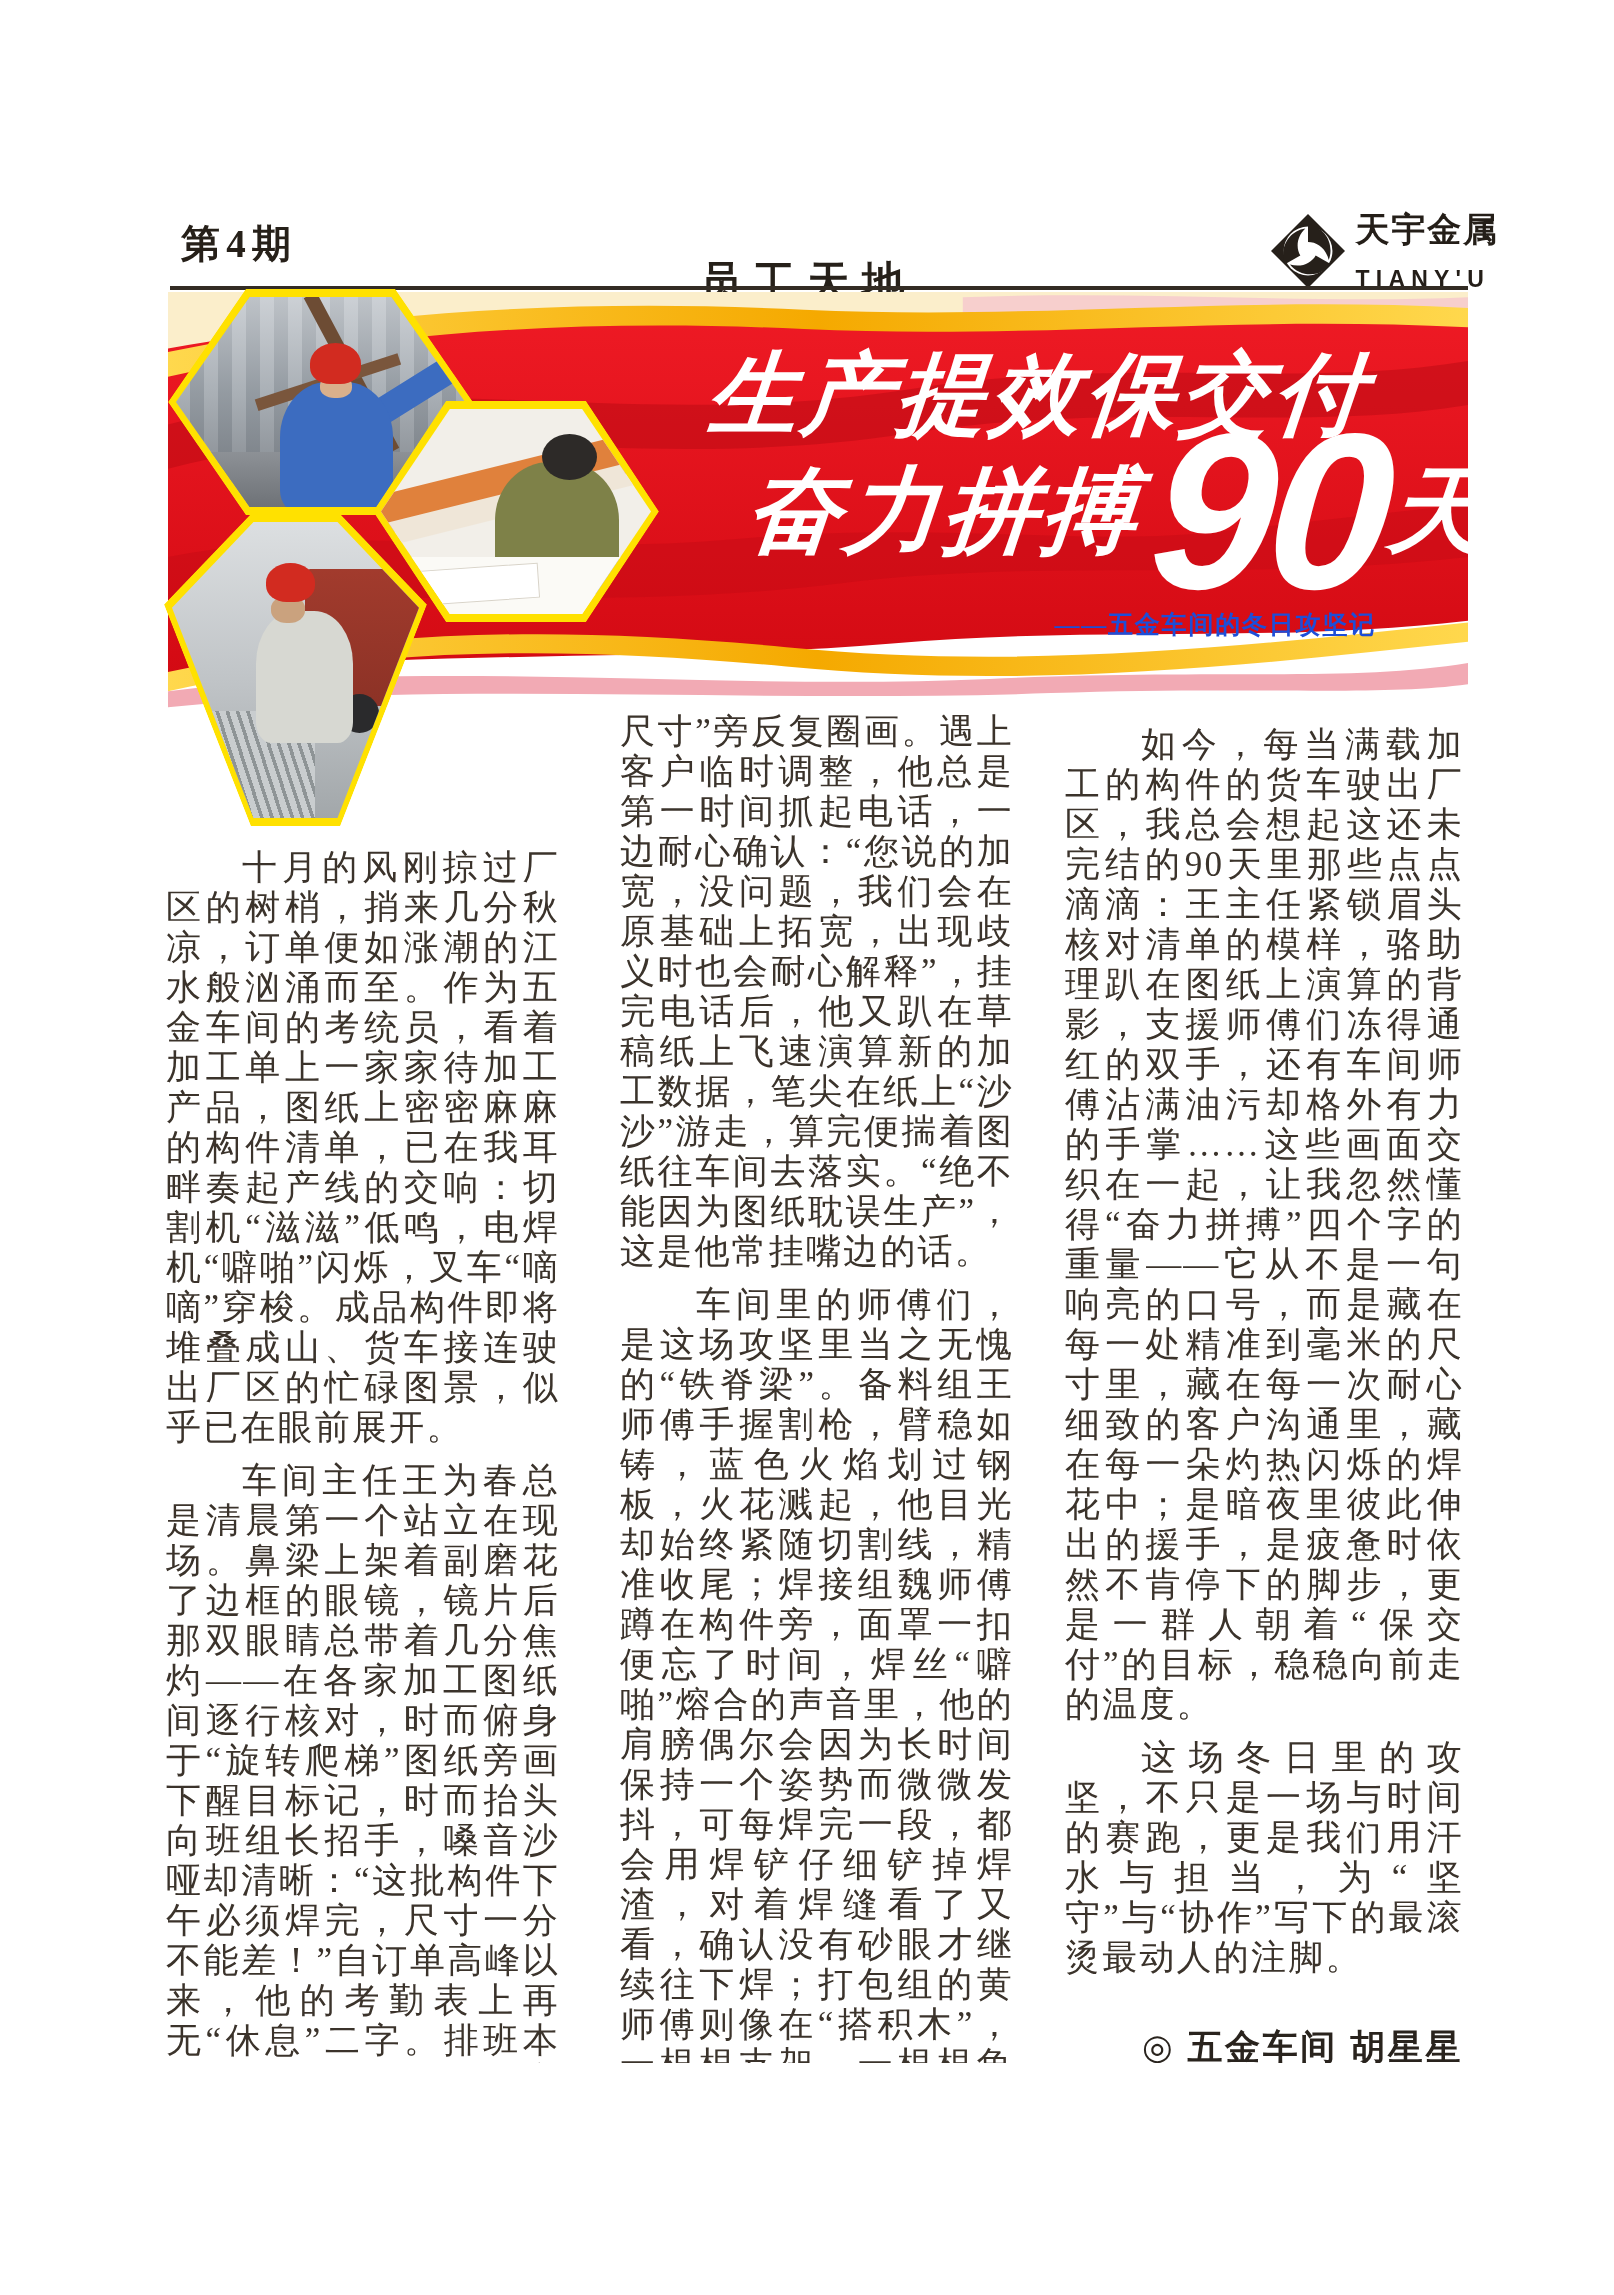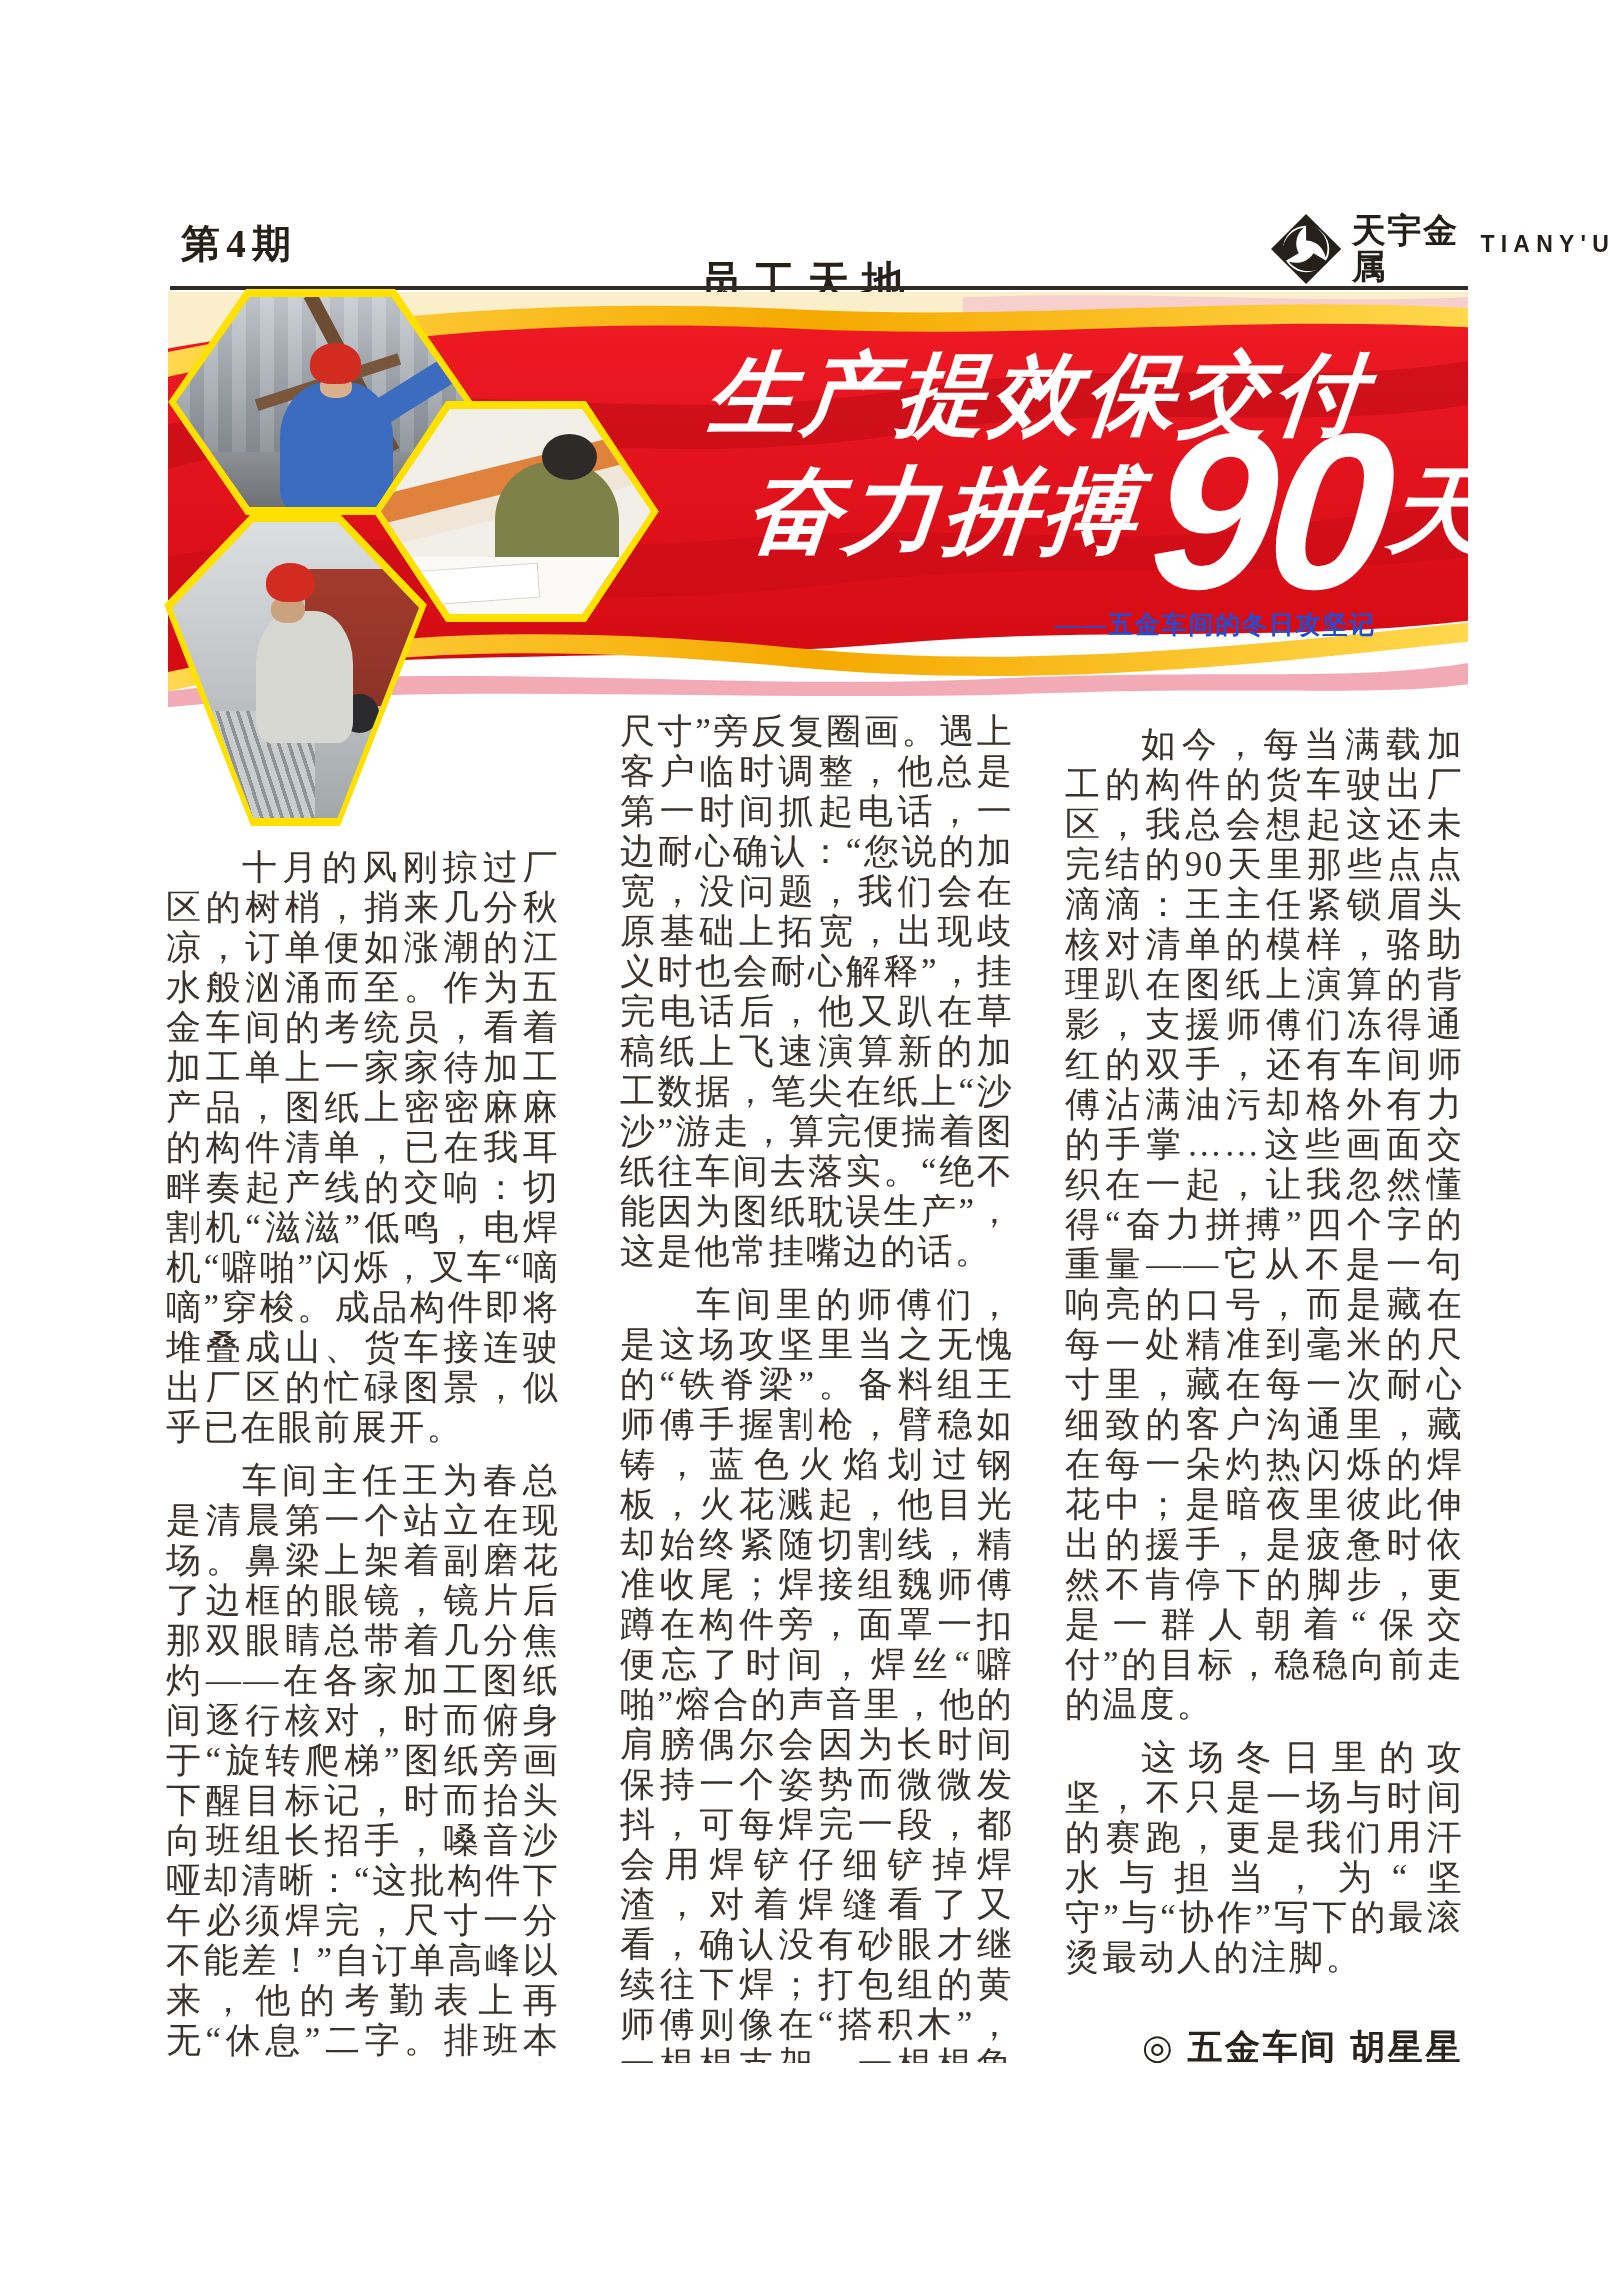--- a/index.html
+++ b/index.html
@@ -7,21 +7,21 @@
     position:relative;width:1615px;height:2063px;background:#ffffff;overflow:hidden;
     font-family:"Liberation Serif","DejaVu Serif",serif;color:#3b332b;
   }
   
   .header-issue{position:absolute;left:181px;top:217px;font-size:39px;font-weight:700;
     color:#262019;letter-spacing:6.2px;white-space:nowrap;}
   .header-section{position:absolute;left:0;right:0;top:214px;text-align:center;font-size:42px;
     font-weight:700;color:#262019;letter-spacing:12.4px;white-space:nowrap;margin-top:40px;}
   .logo{position:absolute;left:1271px;top:212px;display:flex;align-items:center;gap:10.6px;}
   .logo-icon{width:74px;height:74px;display:block;}
-  .logo-text{display:flex;line-height:1.05;}
+  .logo-text{display:flex;flex-direction:column;line-height:1.05;}
   .logo-name{font-family:"Liberation Sans","DejaVu Sans",sans-serif;font-size:34px;font-weight:800;
     color:#241e18;letter-spacing:1.8px;}
   .logo-latin{font-family:"Liberation Sans","DejaVu Sans",sans-serif;font-size:23px;font-weight:600;
     color:#241e18;letter-spacing:6.2px;margin-top:19px;}
   .header-rule{position:absolute;left:170px;top:286px;width:1298px;height:4.4px;background:#332c24;}
 
   
   .banner{position:absolute;left:168px;top:292px;width:1300px;height:417px;z-index:1;}
   .banner svg{position:absolute;inset:0;width:100%;height:100%;}
   .banner-title1{position:absolute;right:99px;top:42px;font-family:"Liberation Sans","DejaVu Sans",sans-serif;

